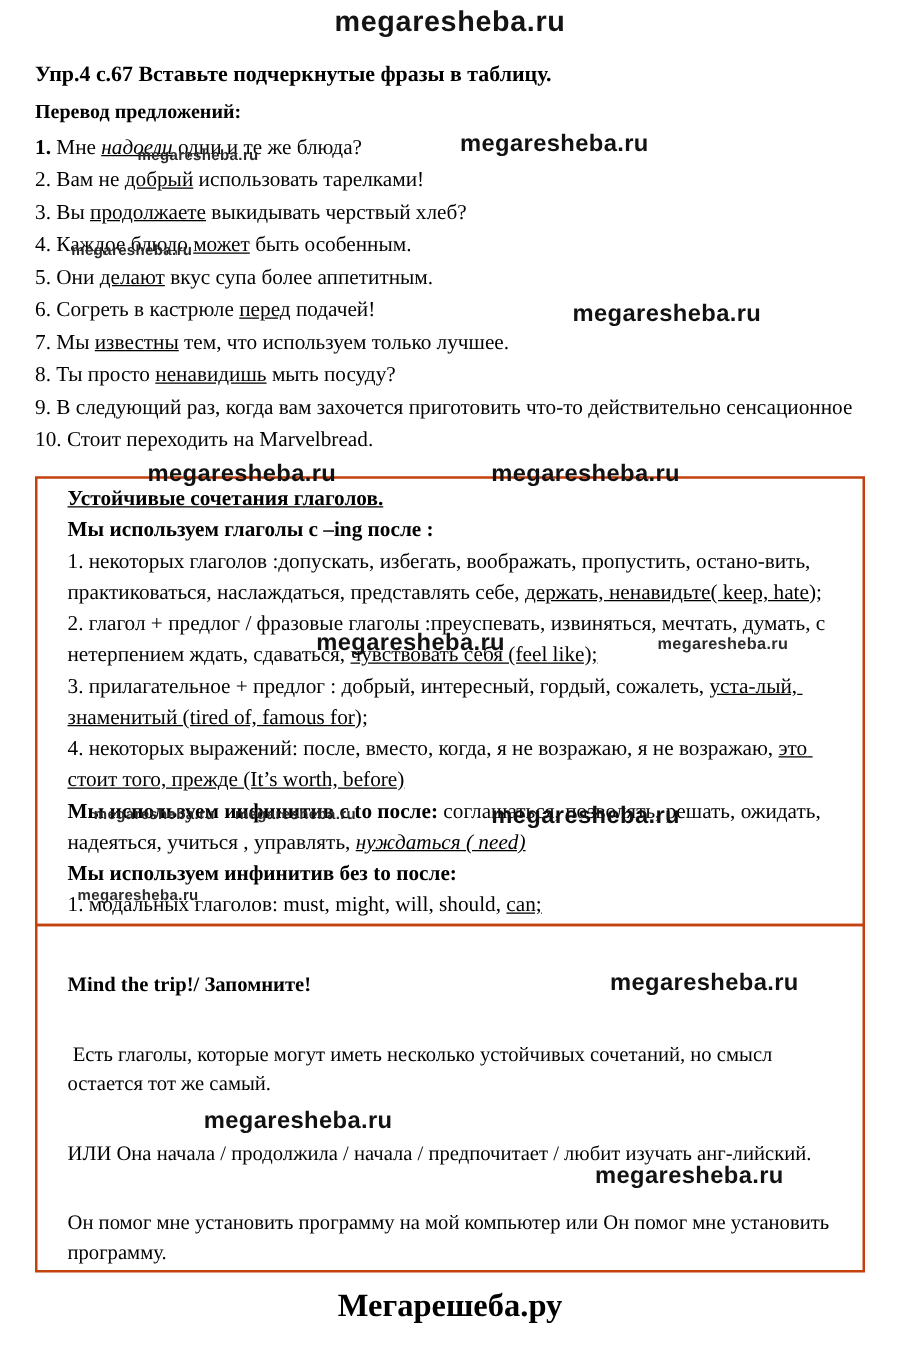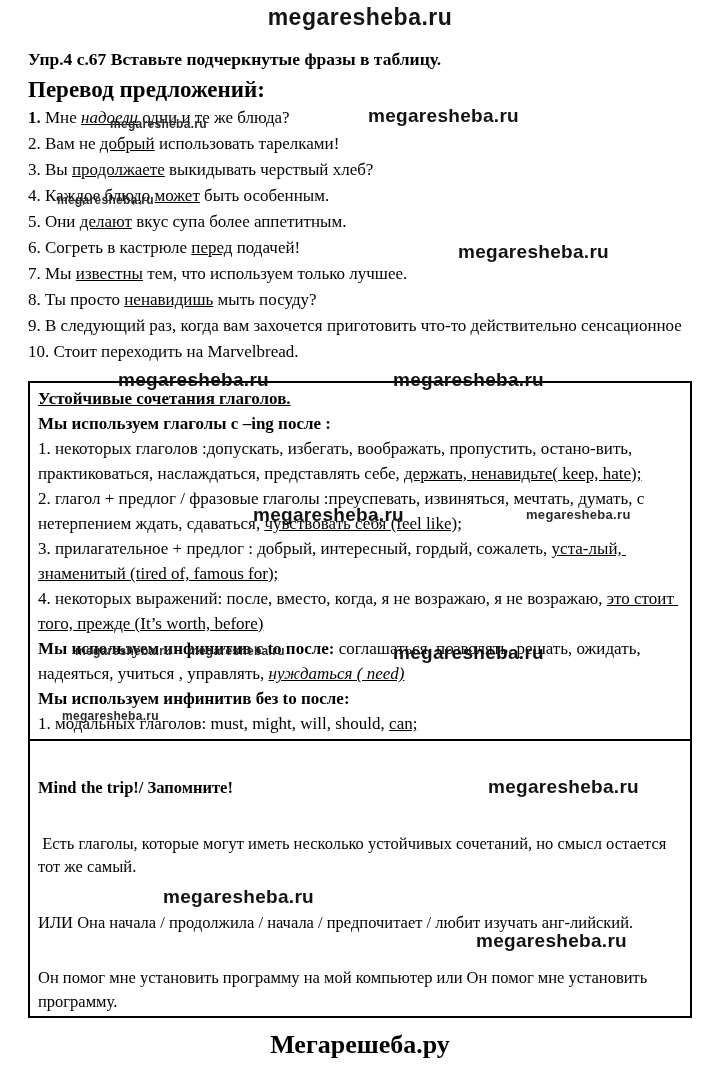--- a/index.html
+++ b/index.html
@@ -17,26 +17,26 @@
     text-align: center;
     font-family: "Liberation Sans", "DejaVu Sans", sans-serif;
     font-weight: 700;
     font-size: 23px;
     padding-top: 4px;
     color: #141414;
     letter-spacing: .5px;
   }
 
   .title    { font-weight: 700; font-size: 17.5px; margin: 15px 0 0; line-height: 26px; }
-  .subtitle { font-weight: 700; font-size: 23px; margin: 5px 0 0;  line-height: 26px; }
+  .subtitle { font-weight: 700; font-size: 16px; margin: 5px 0 0;  line-height: 26px; }
 
   .line { margin: 0; line-height: 26px; font-size: 17px; white-space: pre-wrap; }
   .sentences { margin-top: 2px; }
 
-  .box { border: 2px solid #000000; padding: 3px 8px; }
+  .box { border: 2px solid #c2410c; padding: 3px 24px; }
   .box1 { margin-top: 16px; }
   .box1 .line { line-height: 25px; }
   .box2 { margin-top: -2px; }
   .box2 .line { line-height: 23.5px; font-size: 16.5px; margin-top: 32px; }
 
   .footer {
     text-align: center;
     font-weight: 700;
     font-size: 26px;
     margin-top: 12px;

